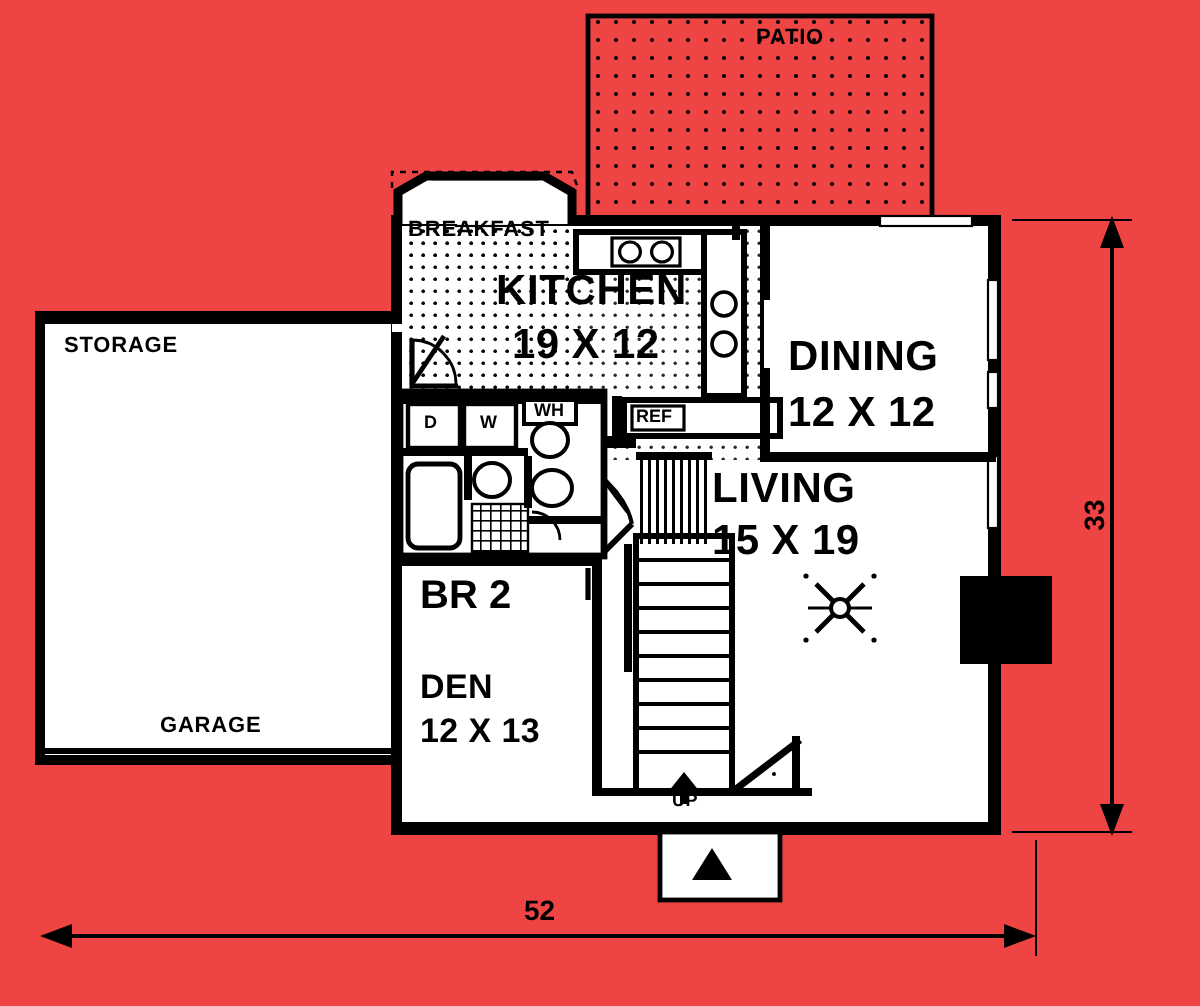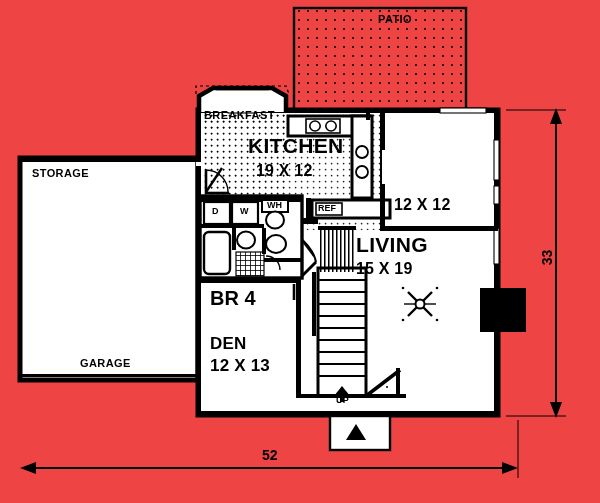--- a/index.html
+++ b/index.html
@@ -3,21 +3,21 @@
 <meta charset="utf-8">
 <title>Floor Plan</title>
 <style>
   html,body{margin:0;padding:0;background:#ffffff;}
   body{width:600px;height:503px;overflow:hidden;
        font-family:"Liberation Sans", sans-serif;color:#000;}
   #plan{position:relative;width:600px;height:503px;background:#ef4444;}
   #plan svg{position:absolute;left:0;top:0;}
   .lbl{position:absolute;font-weight:bold;color:#000;white-space:pre;line-height:1.08;}
   .room-name{font-size:21px;letter-spacing:.3px;}
-  .room-dim{font-size:16px;letter-spacing:.2px;}
+  .room-dim{font-size:21px;letter-spacing:.2px;}
   .small-cap{font-size:11px;letter-spacing:.4px;}
   .tiny-cap{font-size:9px;letter-spacing:.2px;}
   .appl{font-size:9px;font-weight:bold;}
   .dimtxt{font-size:14px;font-weight:bold;}
   .vert{transform:rotate(-90deg);transform-origin:50% 50%;}
   .brblock{font-size:17px;letter-spacing:.2px;}
   .brtitle{font-size:20px;}
 </style>
 </head>
 <body>
@@ -254,26 +254,27 @@
 
   </svg>
 
   <div class="lbl small-cap" style="left:378px;top:14px;">PATIO</div>
 
   <div class="lbl small-cap" style="left:204px;top:110px;">BREAKFAST</div>
 
   <div class="lbl room-name" style="left:248px;top:135px;">KITCHEN</div>
   <div class="lbl room-dim" style="left:256px;top:162px;">19 X 12</div>
 
+  <div class="lbl room-name" style="left:394px;top:168px;">DINING</div>
   <div class="lbl room-dim" style="left:394px;top:196px;">12 X 12</div>
 
   <div class="lbl room-name" style="left:356px;top:234px;">LIVING</div>
   <div class="lbl room-dim" style="left:356px;top:260px;">15 X 19</div>
 
-  <div class="lbl brtitle" style="left:210px;top:288px;">BR 4</div>
+  <div class="lbl brtitle" style="left:210px;top:288px;">BR 2</div>
   <div class="lbl brblock" style="left:210px;top:335px;">DEN</div>
   <div class="lbl brblock" style="left:210px;top:357px;">12 X 13</div>
 
   <div class="lbl small-cap" style="left:32px;top:168px;">STORAGE</div>
 
   <div class="lbl small-cap" style="left:32px;top:358px;margin-left:48px;">GARAGE</div>
 
   <div class="lbl appl" style="left:212px;top:207px;">D</div>
   <div class="lbl appl" style="left:240px;top:207px;">W</div>
   <div class="lbl appl" style="left:267px;top:201px;">WH</div>

